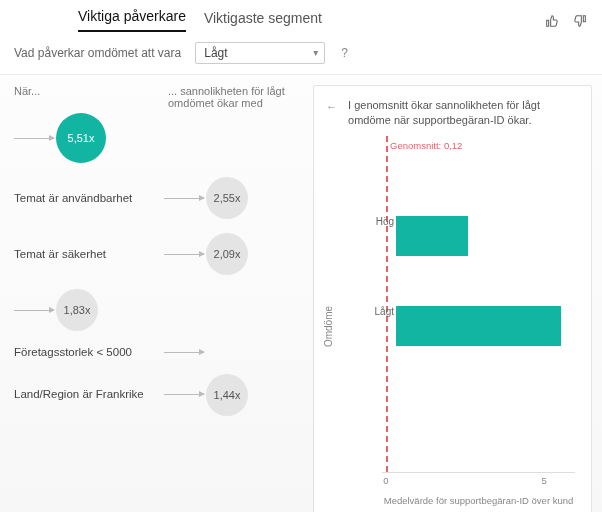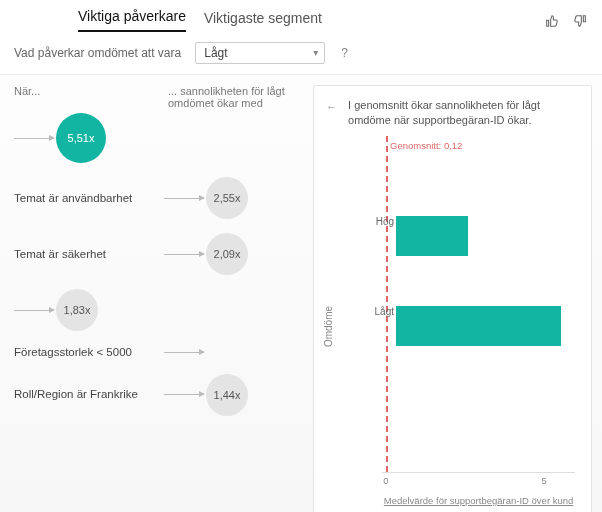--- a/index.html
+++ b/index.html
@@ -206,21 +206,20 @@
     color: #888;
     transform: translateX(-50%);
   }
   .xaxis-title {
     position: absolute;
     bottom: 0;
     left: 36px; right: 4px;
     text-align: center;
     font-size: 9.5px;
     color: #888;
-    text-decoration: underline;
   }
 </style>
 </head>
 <body>
 
 <div class="header">
   <div class="tab active">Viktiga påverkare</div>
   <div class="tab">Viktigaste segment</div>
   <div class="spacer"></div>
   <span class="thumb-icon">
@@ -267,21 +266,21 @@
         </div>
         <div class="inf-row">
           <div class="inf-arrow"></div>
           <div class="inf-bubble">1,83x</div>
         </div>
         <div class="inf-row">
           <div class="inf-label">Företagsstorlek &lt; 5000</div>
           <div class="inf-arrow"></div>
         </div>
         <div class="inf-row">
-          <div class="inf-label">Roll/Region är Frankrike</div>
+          <div class="inf-label">Land/Region är Frankrike</div>
           <div class="inf-arrow"></div>
           <div class="inf-bubble">1,44x</div>
         </div>
       </div>
   </div>
 
   <div class="right">
     <div class="right-head">
       <span class="back-arrow">←</span>
       <span>I genomsnitt ökar sannolikheten för lågt omdöme när supportbegäran-ID ökar.</span>

